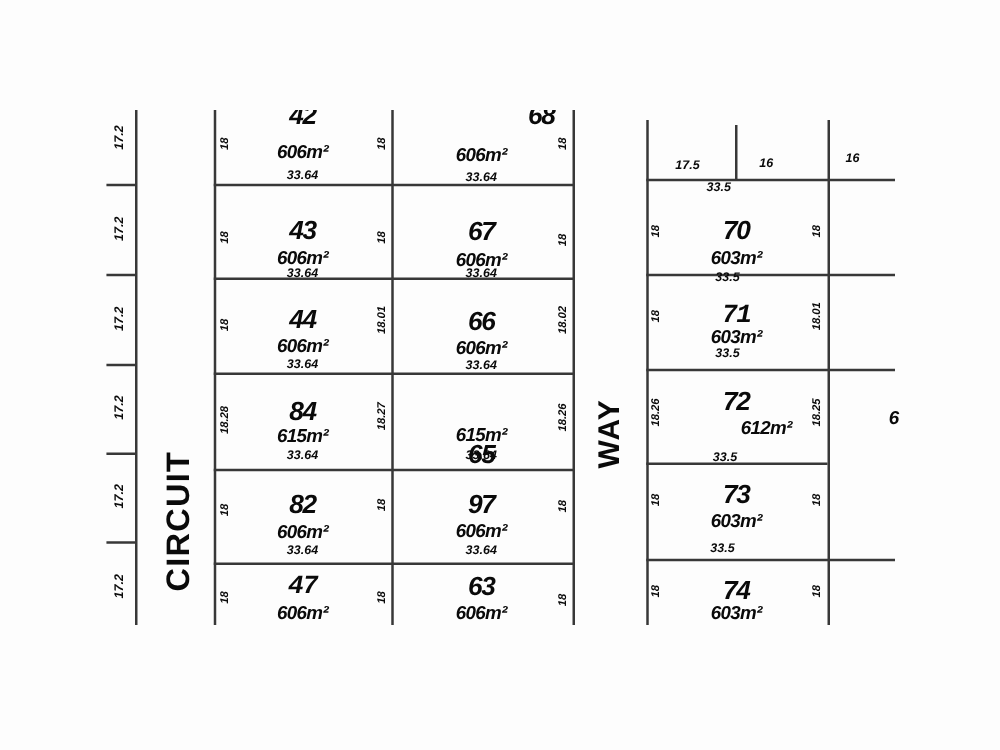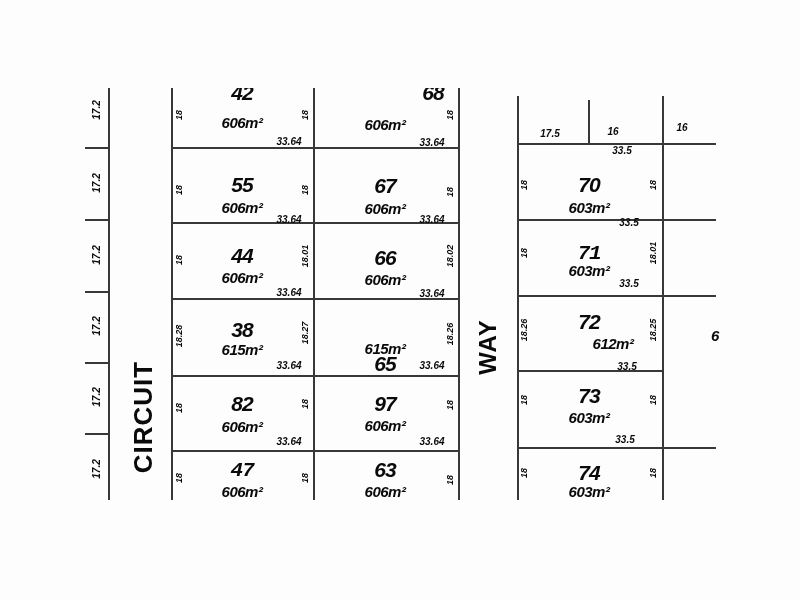--- a/index.html
+++ b/index.html
@@ -6,21 +6,21 @@
   #screen{position:relative;width:800px;height:600px;background:#fdfdfd;overflow:hidden;
           font-family:"Liberation Sans",sans-serif;color:#0a0a0a;}
   #plan{position:absolute;left:85px;top:88px;width:635px;height:412px;overflow:hidden;}
   .abs{position:absolute;}
   .vline{position:absolute;width:2px;background:#383838;}
   .hline{position:absolute;height:2px;background:#383838;}
   .ctr{transform:translate(-50%,-50%);white-space:nowrap;}
   .rot{transform:translate(-50%,-50%) rotate(-90deg);white-space:nowrap;}
   .num{font-style:italic;font-weight:700;font-size:21px;letter-spacing:-1px;}
   .area{font-style:italic;font-weight:700;font-size:15px;letter-spacing:-0.5px;}
-  .wid{font-style:italic;font-weight:700;font-size:10px;margin-left:47px;}
+  .wid{font-style:italic;font-weight:700;font-size:10px;}
   .side{font-style:italic;font-weight:700;font-size:9px;}
   .tickl{font-style:italic;font-weight:700;font-size:10px;}
   .topseg{font-style:italic;font-weight:700;font-size:10px;}
   .street{font-weight:700;font-size:26px;letter-spacing:1px;}
   .street.way{font-size:24px;}
 </style>
 </head>
 <body>
 
 <div id="screen">
@@ -62,27 +62,27 @@
     <span class="abs rot street" style="left:58px;top:329px;">CIRCUIT</span>
     <span class="abs rot street way" style="left:403px;top:259px;">WAY</span>
 
     <span class="abs ctr topseg" style="left:465px;top:45px;">17.5</span>
     <span class="abs ctr topseg" style="left:528px;top:43px;">16</span>
     <span class="abs ctr topseg" style="left:597px;top:39px;">16</span>
 
     <span class="abs ctr num" style="left:157px;top:5px;">42</span>
     <span class="abs ctr area" style="left:157px;top:34px;">606m²</span>
     <span class="abs ctr wid" style="left:157px;top:53px;">33.64</span>
-    <span class="abs ctr num" style="left:157px;top:97px;">55</span>
+    <span class="abs ctr num" style="left:157px;top:97px;">43</span>
     <span class="abs ctr area" style="left:157px;top:119px;">606m²</span>
     <span class="abs ctr wid" style="left:157px;top:131px;">33.64</span>
     <span class="abs ctr num" style="left:157px;top:168px;">44</span>
     <span class="abs ctr area" style="left:157px;top:189px;">606m²</span>
     <span class="abs ctr wid" style="left:157px;top:204px;">33.64</span>
-    <span class="abs ctr num" style="left:157px;top:242px;">38</span>
+    <span class="abs ctr num" style="left:157px;top:242px;">84</span>
     <span class="abs ctr area" style="left:157px;top:261px;">615m²</span>
     <span class="abs ctr wid" style="left:157px;top:277px;">33.64</span>
     <span class="abs ctr num" style="left:157px;top:316px;">82</span>
     <span class="abs ctr area" style="left:157px;top:338px;">606m²</span>
     <span class="abs ctr wid" style="left:157px;top:353px;">33.64</span>
     <span class="abs ctr num" style="left:157px;top:382px;font-family:Liberation Mono, monospace;">47</span>
     <span class="abs ctr area" style="left:157px;top:403px;">606m²</span>
 
     <span class="abs ctr num" style="left:300px;top:5px;margin-left:48px;">68</span>
     <span class="abs ctr area" style="left:300px;top:36px;">606m²</span>

